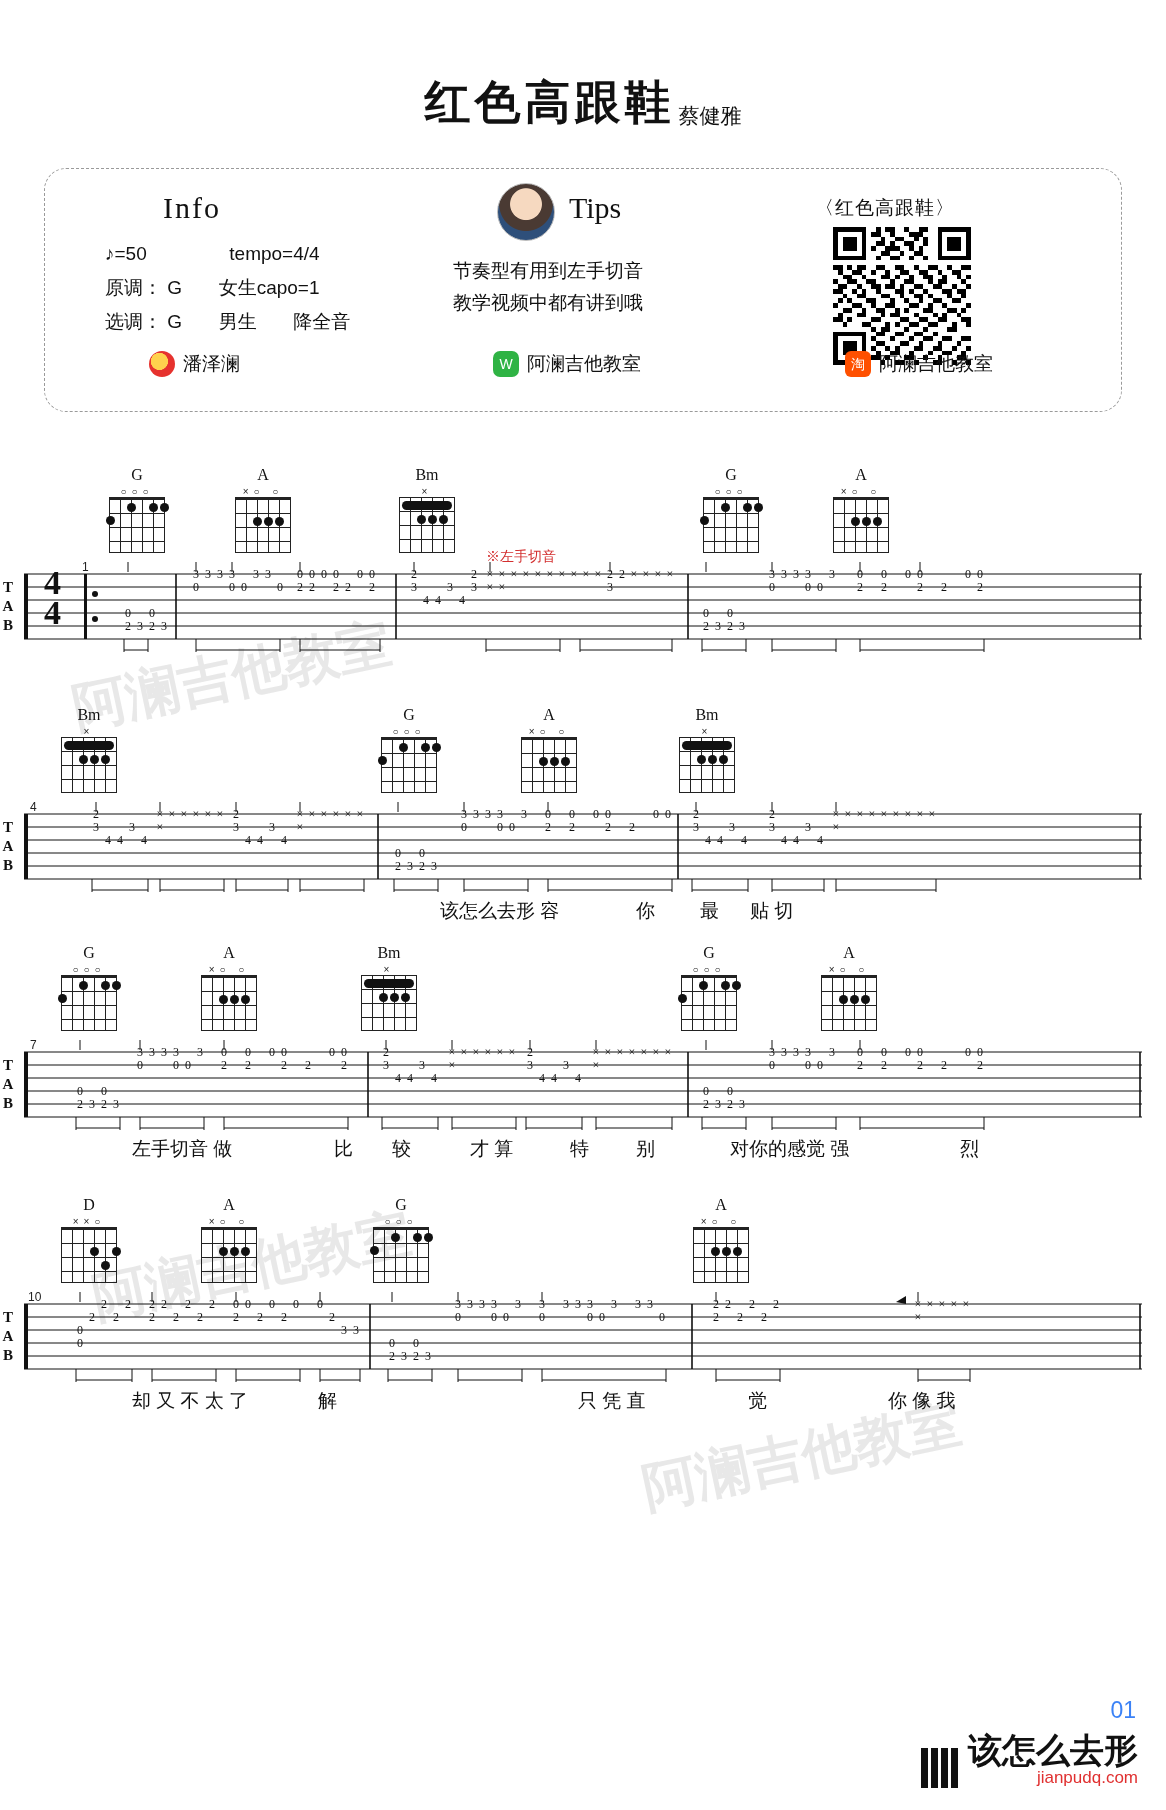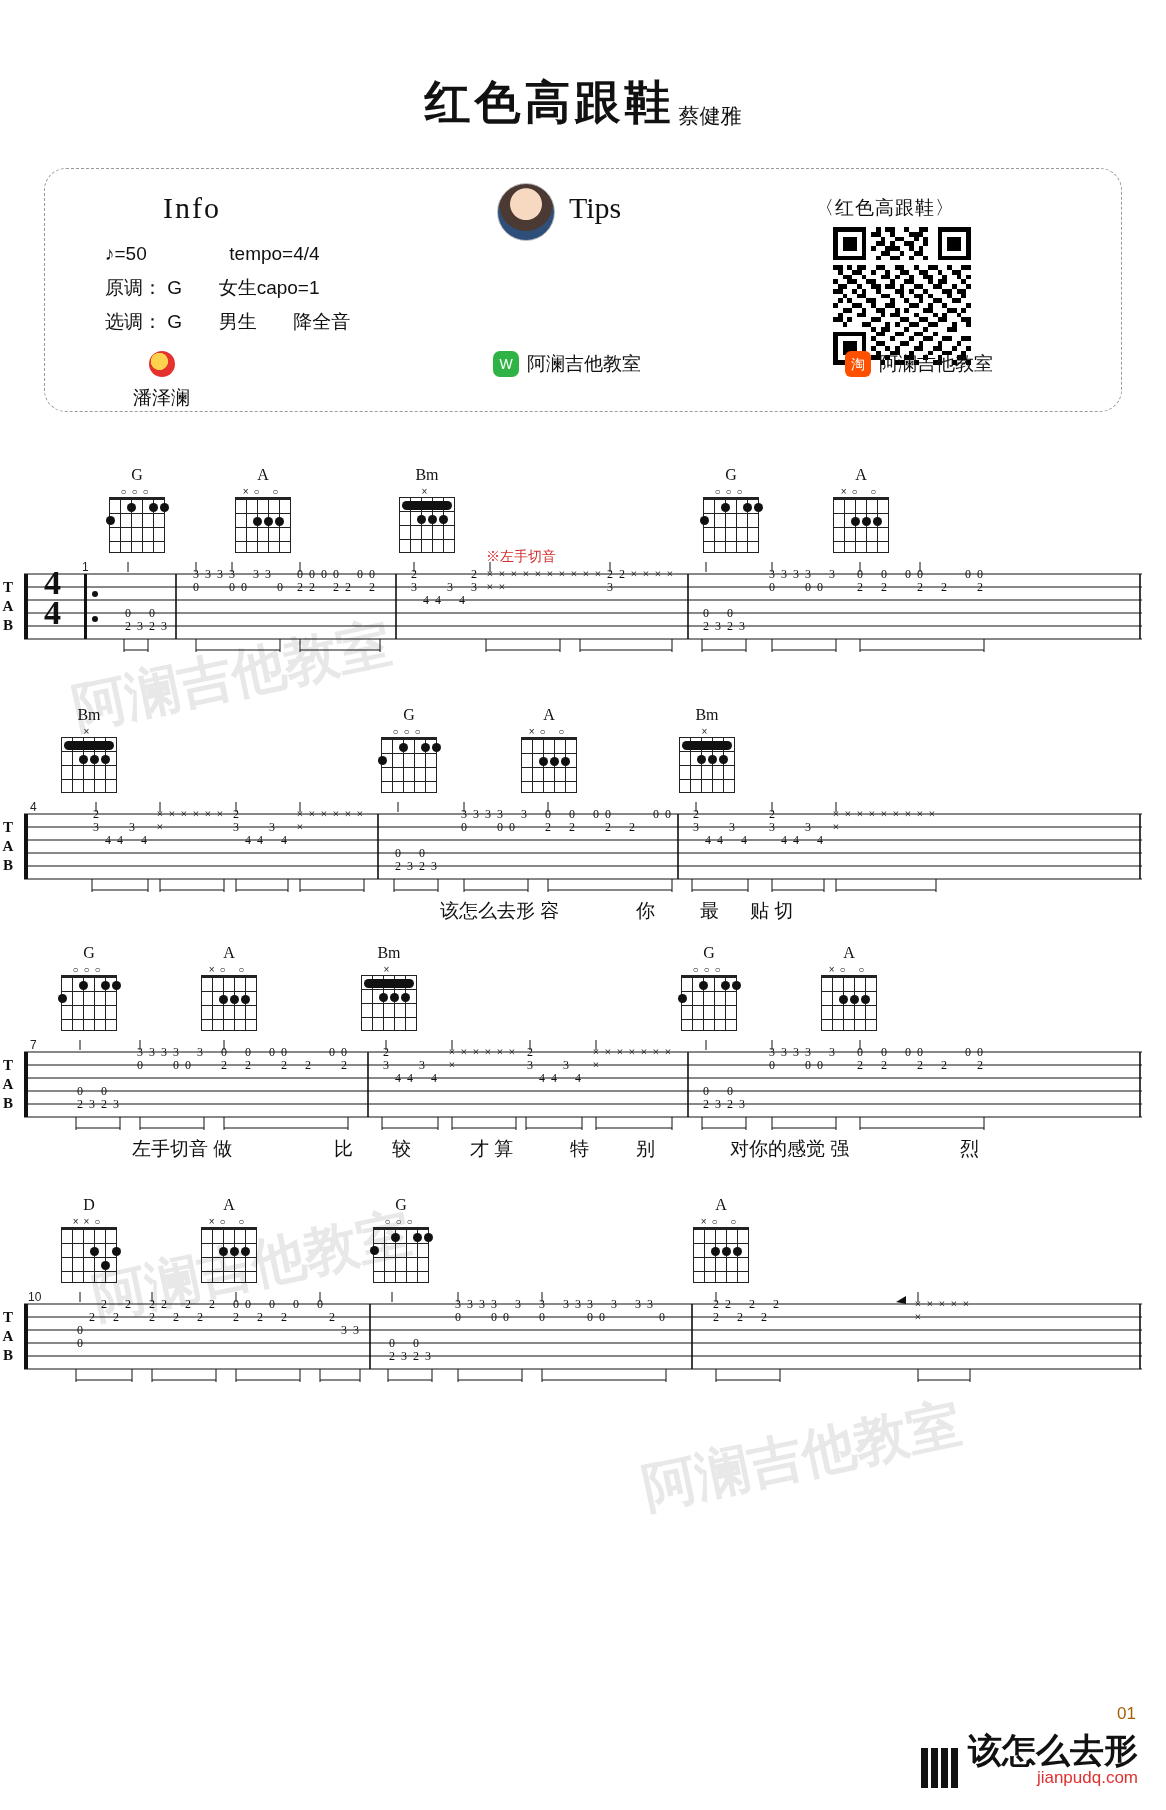--- a/index.html
+++ b/index.html
@@ -36,21 +36,21 @@
     border:1px solid #bbb;overflow:hidden;
   }
   .tips-head{position:absolute;left:524px;top:22px;font-size:30px;font-family:"Liberation Serif",serif;}
   .tips-lines{position:absolute;left:408px;top:86px;font-size:19px;line-height:32px;}
 
   .qr-label{position:absolute;left:770px;top:26px;font-size:19px;letter-spacing:1px;}
   .qr{position:absolute;left:788px;top:58px;width:138px;height:138px;}
 
   .badges{position:absolute;left:0;top:182px;width:100%;}
   .badge{position:absolute;font-size:19px;display:flex;align-items:center;gap:8px;}
-  .b1{left:88px;flex-direction:column;} .b2{left:448px;} .b3{left:800px;}
+  .b1{left:104px;} .b2{left:448px;} .b3{left:800px;}
   .bicon{width:26px;height:26px;border-radius:50%;display:inline-block;}
   .ic-weibo{background:radial-gradient(circle at 40% 40%,#ffd24d 0 38%, #e6322e 40% 100%);}
   .ic-wechat{background:#2fb344;border-radius:7px;}
   .ic-taobao{background:#ff5000;border-radius:6px;}
   .bicon span{color:#fff;font-size:14px;display:block;text-align:center;line-height:26px;}
 
   
   .system{position:absolute;left:0;width:1166px;}
   .chords{position:relative;height:92px;}
   .chord{position:absolute;width:62px;}
@@ -72,21 +72,21 @@
   .tabletter{position:absolute;font-size:15px;font-weight:bold;font-family:"Liberation Serif",serif;letter-spacing:0;line-height:15px;text-align:center;width:16px;}
   .measnum{position:absolute;font-size:12px;color:#222;}
 
   .cutnote{position:absolute;color:#d32f2f;font-size:14px;}
 
   
   .wm{position:absolute;color:rgba(140,140,140,0.20);font-size:54px;font-weight:bold;transform:rotate(-12deg);white-space:nowrap;pointer-events:none;font-family:"Liberation Serif",serif;}
 
   
   .footer{position:absolute;right:28px;bottom:22px;display:flex;align-items:flex-end;gap:10px;}
-  .pg{position:absolute;right:30px;bottom:86px;font-size:17px;color:#a16207;}
+  .pg{position:absolute;right:30px;bottom:86px;font-size:23px;color:#3b82f6;}
   .logo-bars{display:flex;gap:3px;align-items:flex-end;height:40px;}
   .logo-bars b{display:block;width:7px;background:#111;}
   .logo-text{font-size:34px;font-weight:bold;font-family:"Liberation Serif",serif;line-height:34px;}
   .logo-sub{font-size:17px;color:#e03030;text-align:right;line-height:20px;}
 </style>
 </head>
 <body>
 
 <div class="page">
 
@@ -115,20 +115,24 @@
         <span class="k">G</span>
         <span class="sp2"></span>
         <span class="k">男生</span>
         <span class="sp2"></span>
         <span class="k">降全音</span>
       </div>
     </div>
 
     <div class="avatar"></div>
     <div class="tips-head">Tips</div>
+    <div class="tips-lines">
+      <div>节奏型有用到左手切音</div>
+      <div>教学视频中都有讲到哦</div>
+    </div>
 
     <div class="qr-label">〈红色高跟鞋〉</div>
     <svg class="qr" viewBox="0 0 29 29" shape-rendering="crispEdges">
       <rect width="29" height="29" fill="#fff"></rect>
       <g fill="#000">
         <rect x="0" y="0" width="7" height="1"></rect>
           <rect x="0" y="0" width="1" height="7"></rect>
         <rect x="6" y="0" width="1" height="7"></rect>
           <rect x="0" y="6" width="7" height="1"></rect>
         <rect x="2" y="2" width="3" height="3"></rect>
@@ -1248,20 +1252,27 @@
           <path d="M918 14 v-10"></path>
         </g>
         <path d="M896 14 l10 -6 l0 8 z" fill="#111"></path>
       </svg>
       <div class="tabletter" style="left:0px;top:22px;">T</div>
       <div class="tabletter" style="left:0px;top:41px;">A</div>
       <div class="tabletter" style="left:0px;top:60px;">B</div>
       <div class="measnum" style="left:28px;top:2px;">10</div>
     </div>
 
+    <div class="lyrics">
+      <span class="ly" style="left:132px;">却 又 不 太 了</span>
+      <span class="ly" style="left:318px;">解</span>
+      <span class="ly" style="left:578px;">只 凭 直</span>
+      <span class="ly" style="left:748px;">觉</span>
+      <span class="ly" style="left:888px;">你 像 我</span>
+    </div>
   </div>
 
   <div class="pg">01</div>
   <div class="footer">
     <div class="logo-bars">
       <b style="height:40px"></b>
         <b style="height:40px"></b>
         <b style="height:40px"></b>
         <b style="height:40px"></b>
     </div>

